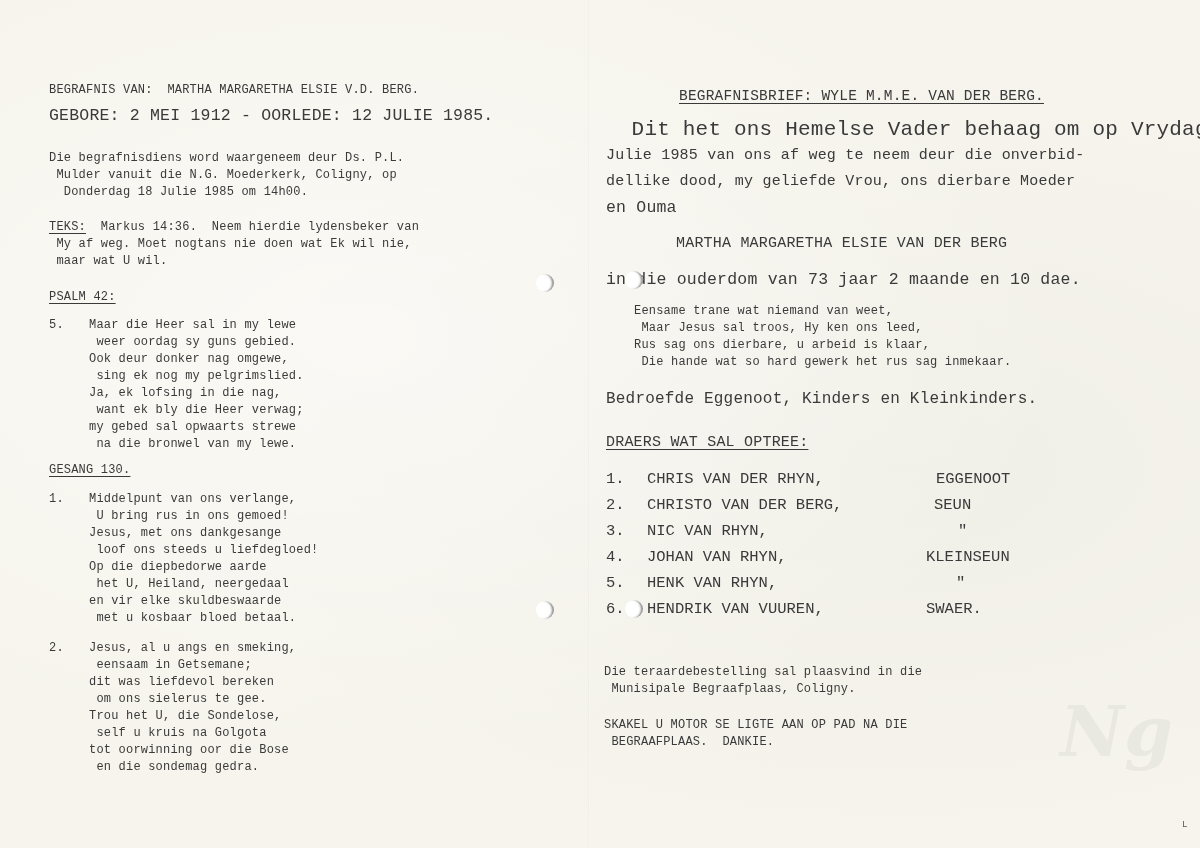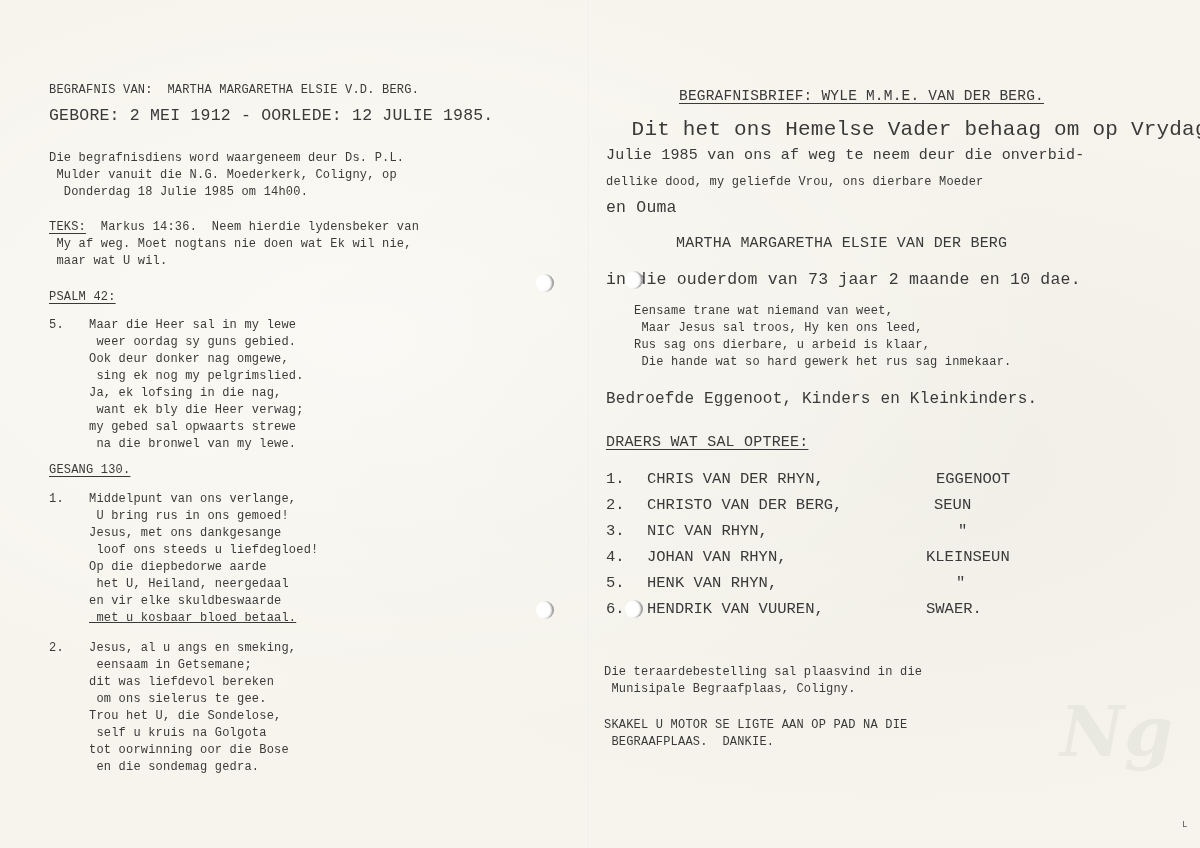--- a/index.html
+++ b/index.html
@@ -75,21 +75,21 @@
 
   <div class="t" style="left:49px;top:491px;">1.</div>
   <div>
     <div class="t" style="left:89px;top:491px;">Middelpunt van ons verlange,</div>
     <div class="t" style="left:89px;top:508px;"> U bring rus in ons gemoed!</div>
     <div class="t" style="left:89px;top:525px;">Jesus, met ons dankgesange</div>
     <div class="t" style="left:89px;top:542px;"> loof ons steeds u liefdegloed!</div>
     <div class="t" style="left:89px;top:559px;">Op die diepbedorwe aarde</div>
     <div class="t" style="left:89px;top:576px;"> het U, Heiland, neergedaal</div>
     <div class="t" style="left:89px;top:593px;">en vir elke skuldbeswaarde</div>
-    <div class="t" style="left:89px;top:610px;text-decoration:underline;"> met u kosbaar bloed betaal.</div>
+    <div class="t" style="left:89px;top:610px;"> met u kosbaar bloed betaal.</div>
   </div>
 
   <div class="t" style="left:49px;top:640px;">2.</div>
   <div>
     <div class="t" style="left:89px;top:640px;">Jesus, al u angs en smeking,</div>
     <div class="t" style="left:89px;top:657px;"> eensaam in Getsemane;</div>
     <div class="t" style="left:89px;top:674px;">dit was liefdevol bereken</div>
     <div class="t" style="left:89px;top:691px;"> om ons sielerus te gee.</div>
     <div class="t" style="left:89px;top:708px;">Trou het U, die Sondelose,</div>
     <div class="t" style="left:89px;top:725px;"> self u kruis na Golgota</div>
@@ -99,21 +99,21 @@
 
   <div class="hole" style="left:536px;top:274px;"></div>
   <div class="hole" style="left:536px;top:601px;"></div>
 </div>
 
 <div>
   <div class="t u" style="left:679px;top:88px;font-size:14.5px;">BEGRAFNISBRIEF: WYLE M.M.E. VAN DER BERG.</div>
 
   <div class="t" style="left:606px;top:120px;font-size:21px;line-height:20px;">  Dit het ons Hemelse Vader behaag om op Vrydag 12</div>
   <div class="t" style="left:606px;top:146px;font-size:15px;line-height:20px;">Julie 1985 van ons af weg te neem deur die onverbid-</div>
-  <div class="t" style="left:606px;top:172px;font-size:12px;line-height:20px;">dellike dood, my geliefde Vrou, ons dierbare Moeder</div>
+  <div class="t" style="left:606px;top:172px;font-size:15px;line-height:20px;">dellike dood, my geliefde Vrou, ons dierbare Moeder</div>
   <div class="t" style="left:606px;top:198px;font-size:16.5px;line-height:20px;">en Ouma</div>
 
   <div class="t" style="left:676px;top:235px;font-size:15px;">MARTHA MARGARETHA ELSIE VAN DER BERG</div>
   <div class="t" style="left:606px;top:271px;font-size:16.5px;">in die ouderdom van 73 jaar 2 maande en 10 dae.</div>
 
   <div>
     <div class="t" style="left:634px;top:303px;">Eensame trane wat niemand van weet,</div>
     <div class="t" style="left:634px;top:320px;"> Maar Jesus sal troos, Hy ken ons leed,</div>
     <div class="t" style="left:634px;top:337px;">Rus sag ons dierbare, u arbeid is klaar,</div>
     <div class="t" style="left:634px;top:354px;"> Die hande wat so hard gewerk het rus sag inmekaar.</div>

